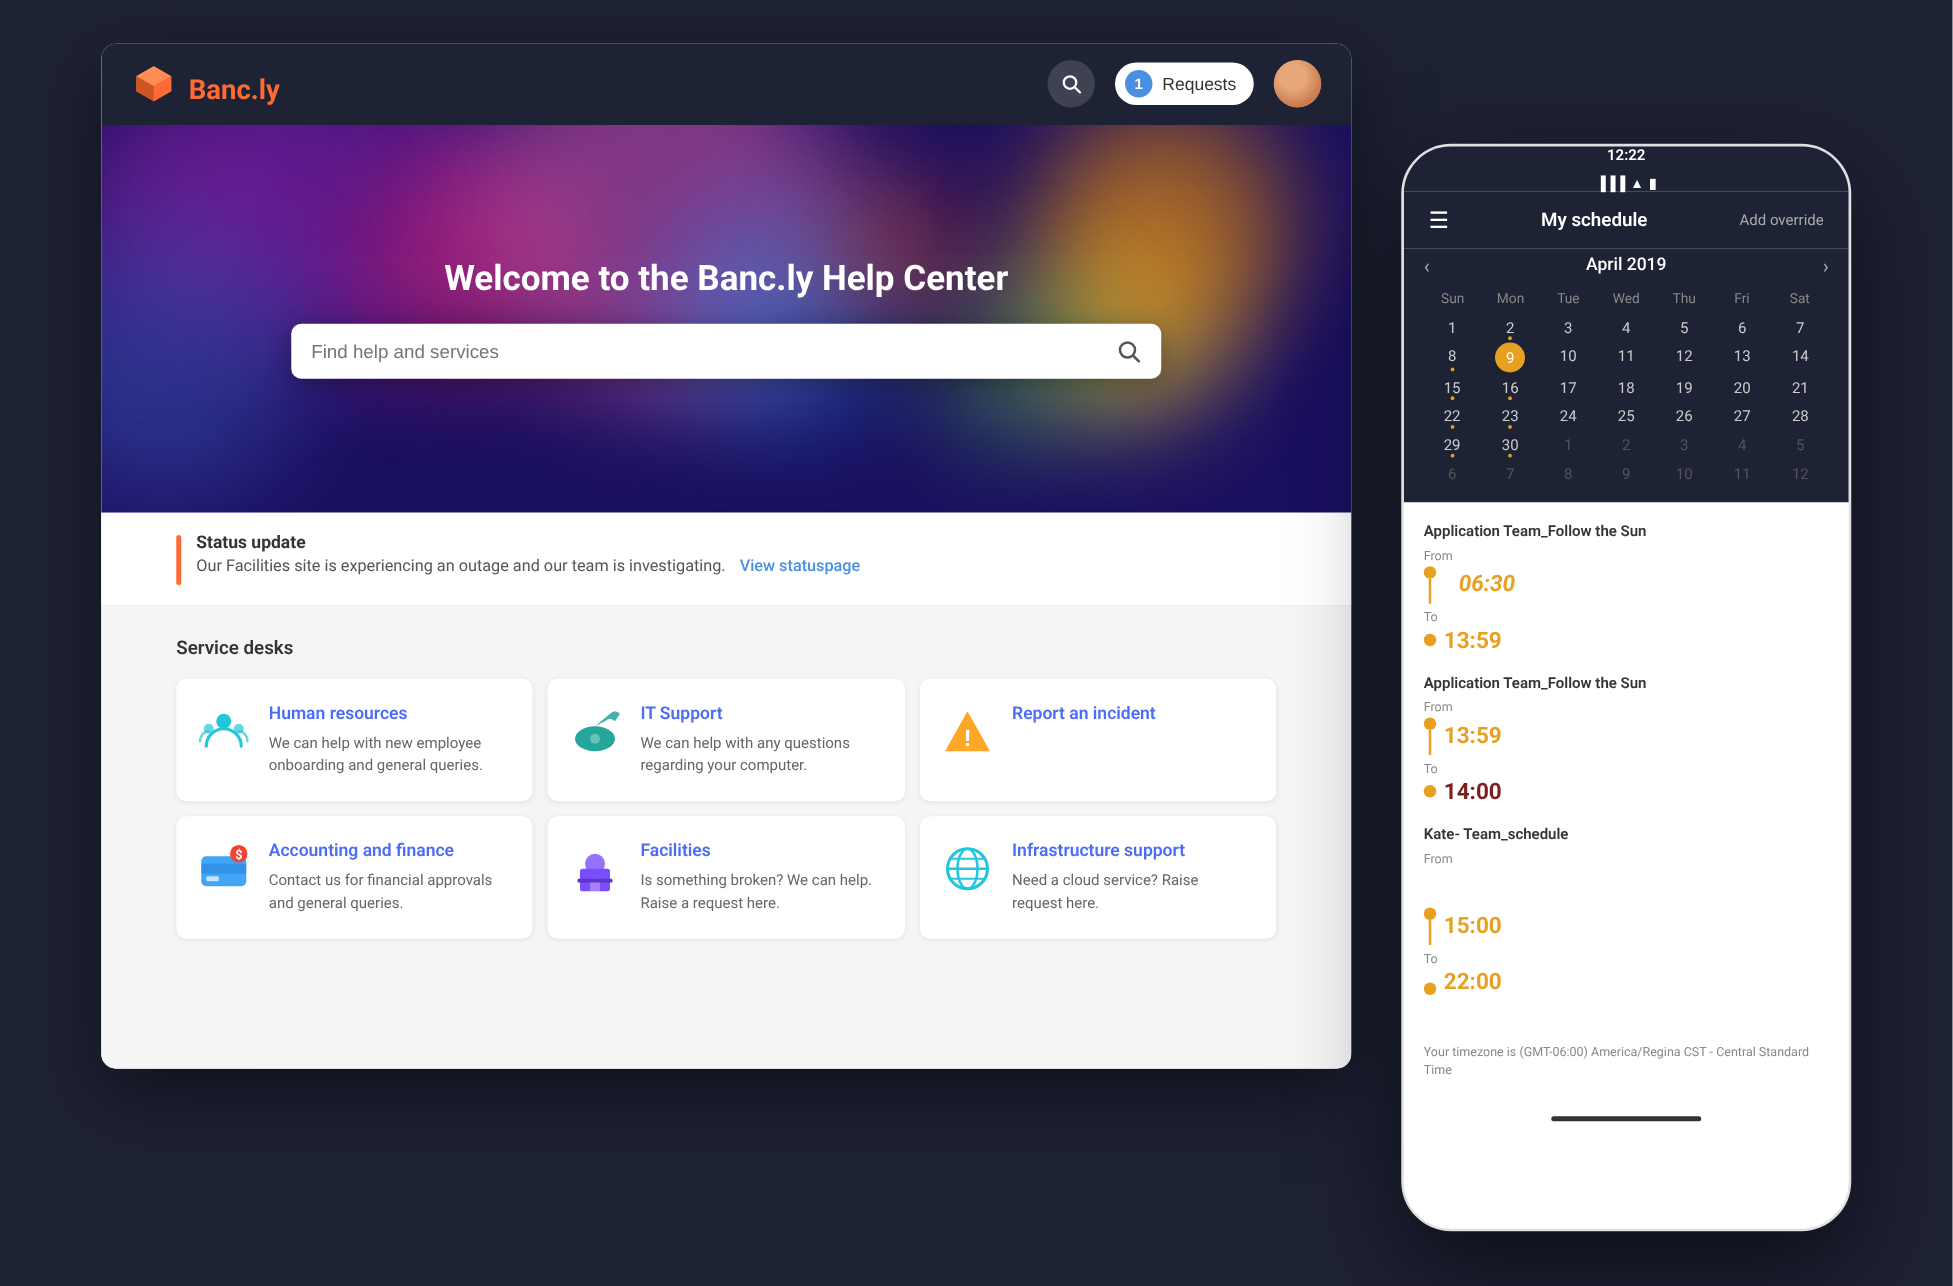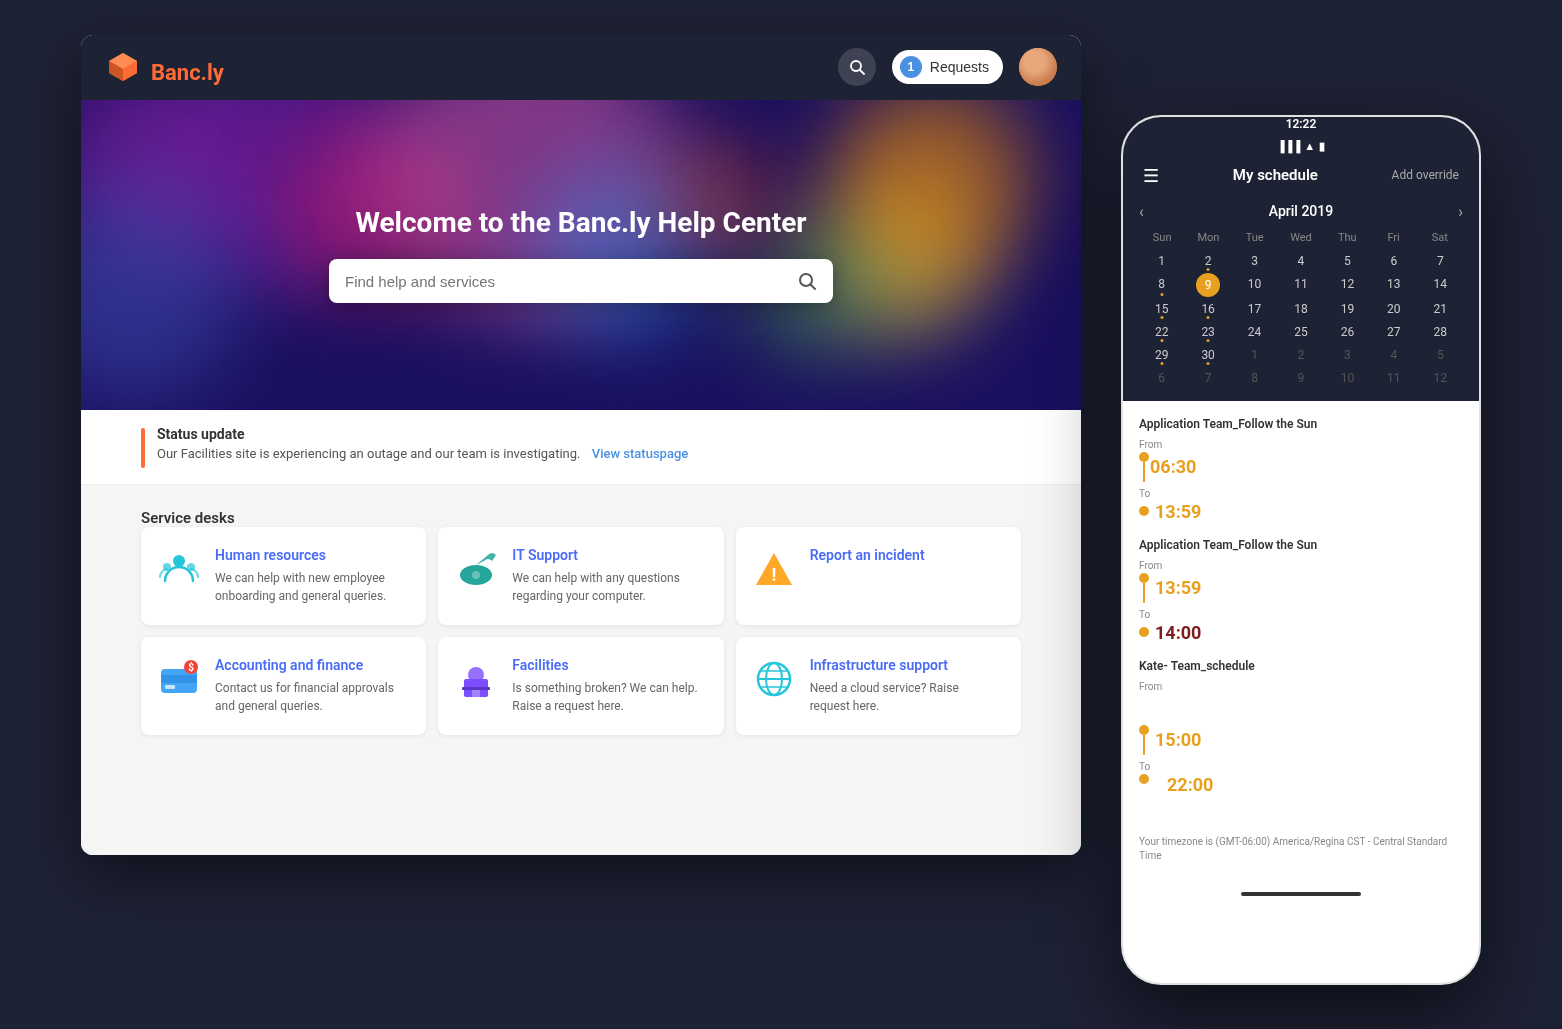--- a/index.html
+++ b/index.html
@@ -160,21 +160,21 @@
       color: #fff;
       font-size: 28px;
       font-weight: 700;
       text-align: center;
       z-index: 2;
     }
 
     .search-bar {
       position: relative;
       z-index: 2;
-      width: 504px;
+      width: 696px;
       background: #fff;
       border-radius: 8px;
       display: flex;
       align-items: center;
       padding: 12px 16px;
       box-shadow: 0 4px 20px rgba(0,0,0,0.3);
     }
 
     .search-input {
       flex: 1;
@@ -234,21 +234,21 @@
 
     
     .service-desks-section {
       padding: 24px 60px;
     }
 
     .section-title {
       font-size: 15px;
       font-weight: 600;
       color: #333;
-      margin-bottom: 0;
+      margin-bottom: 16px;
     }
 
     .cards-grid {
       display: grid;
       grid-template-columns: repeat(3, 1fr);
       gap: 12px;
     }
 
     .service-card {
       background: #fff;
@@ -731,21 +731,21 @@
           </div>
       </div>
     </div>
 
     <div class="schedule-list" id="schedule-list">
     <div class="schedule-item">
     <div class="schedule-item-title">Application Team_Follow the Sun</div>
     <div style="display:flex;gap:16px;align-items:flex-start;">
       <div style="display:flex;flex-direction:column;align-items:flex-start;gap:2px;">
         <div style="font-size:10px;color:#888;">From</div>
-        <div style="display:flex;align-items:center;gap:1px;">
+        <div style="display:flex;align-items:center;gap:18px;font-style:italic;">
           <div style="display:flex;flex-direction:column;align-items:center;">
             <div style="width:10px;height:10px;border-radius:50%;background:#e8a020;"></div>
             <div style="width:2px;height:20px;background:#e8a020;"></div>
           </div>
           <div style="font-size:18px;font-weight:700;color:#e8a020;">06:30</div>
         </div>
         <div style="font-size:10px;color:#888;margin-top:4px;">To</div>
         <div style="display:flex;align-items:center;gap:6px;">
           <div style="width:10px;height:10px;border-radius:50%;background:#e8a020;"></div>
           <div style="font-size:18px;font-weight:700;color:#e8a020;">13:59</div>
@@ -779,21 +779,21 @@
       <div style="display:flex;flex-direction:column;align-items:flex-start;gap:2px;">
         <div style="font-size:10px;color:#888;">From</div>
         <div style="display:flex;align-items:center;gap:6px;margin-top:31px;">
           <div style="display:flex;flex-direction:column;align-items:center;">
             <div style="width:10px;height:10px;border-radius:50%;background:#e8a020;"></div>
             <div style="width:2px;height:20px;background:#e8a020;"></div>
           </div>
           <div style="font-size:18px;font-weight:700;color:#e8a020;">15:00</div>
         </div>
         <div style="font-size:10px;color:#888;margin-top:4px;">To</div>
-        <div style="display:flex;align-items:flex-start;gap:18px;">
+        <div style="display:flex;align-items:flex-end;gap:6px;">
           <div style="width:10px;height:10px;border-radius:50%;background:#e8a020;"></div>
           <div style="font-size:18px;font-weight:700;color:#e8a020;">22:00</div>
         </div>
       </div>
     </div>
   </div>
       </div>
 
     <div class="phone-timezone">Your timezone is (GMT-06:00) America/Regina CST - Central Standard Time</div>
 

